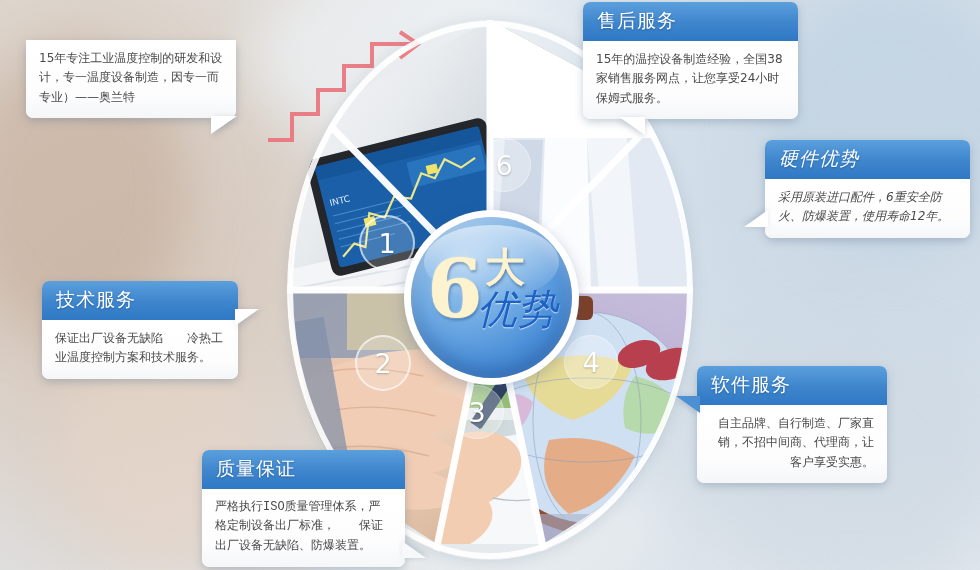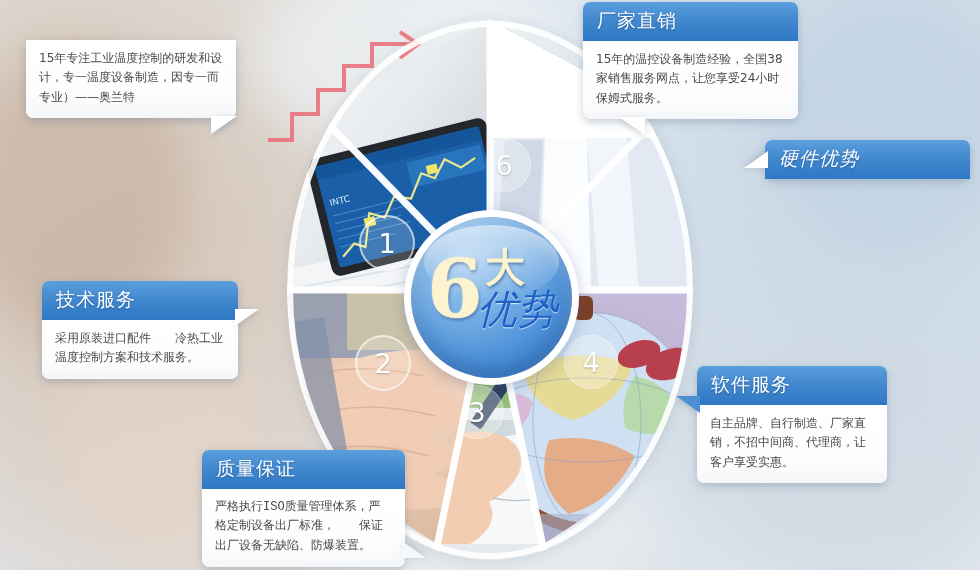--- a/index.html
+++ b/index.html
@@ -114,21 +114,21 @@
     filter:drop-shadow(-2px 1px 3px rgba(90,110,135,.3));}
   .c-qual{left:202px;top:450px;width:203px;font-family:Liberation Mono, monospace;}
   .c-qual .tail{right:-21px;bottom:9px;
     border-left:24px solid #f6f8f9;border-top:17px solid transparent;
     filter:drop-shadow(2px -1px 3px rgba(90,110,135,.3));}
   .c-tech{left:18px;top:281px;width:196px;margin-left:24px;}
   .c-tech .tail{right:-21px;top:28px;
     border-left:24px solid #ffffff;border-bottom:17px solid transparent;
     filter:drop-shadow(2px 1px 3px rgba(90,110,135,.3));}
 
-  .card-bd.center{text-align:left;}
+  .card-bd.center{text-align:right;}
 </style>
 </head>
 <body>
 
 <div id="stage">
 
   <div class="bg-base"></div>
   <div class="bg-blob b1"></div>
   <div class="bg-blob b2"></div>
   <div class="bg-blob b3"></div>
@@ -316,41 +316,42 @@
       <div class="hub-ys">优势</div>
     </div>
   </div>
 
   <div class="card c-team">
     <div class="card-bd">15年专注工业温度控制的研发和设计，专一温度设备制造，因专一而专业）——奥兰特</div>
     <div class="tail"></div>
   </div>
 
   <div class="card c-after">
-    <div class="card-hd">厂家直销</div>
+    <div class="card-hd">售后服务</div>
     <div class="card-bd">15年的温控设备制造经验，全国38家销售服务网点，让您享受24小时保姆式服务。</div>
     <div class="tail"></div>
   </div>
 
   <div class="card c-hard">
     <div class="card-hd">硬件优势</div>
+    <div class="card-bd">采用原装进口配件，6重安全防火、防爆装置，使用寿命12年。</div>
     <div class="tail"></div>
   </div>
 
   <div class="card c-soft">
     <div class="card-hd">软件服务</div>
     <div class="card-bd center">自主品牌、自行制造、厂家直销，不招中间商、代理商，让客户享受实惠。</div>
     <div class="tail"></div>
   </div>
 
   <div class="card c-qual">
     <div class="card-hd">质量保证</div>
     <div class="card-bd">严格执行ISO质量管理体系，严格定制设备出厂标准，　　保证出厂设备无缺陷、防爆装置。</div>
     <div class="tail"></div>
   </div>
 
   <div class="card c-tech">
     <div class="card-hd">技术服务</div>
-    <div class="card-bd">采用原装进口配件　　冷热工业温度控制方案和技术服务。</div>
+    <div class="card-bd">保证出厂设备无缺陷　　冷热工业温度控制方案和技术服务。</div>
     <div class="tail"></div>
   </div>
 
 </div>
 
 </body></html>

